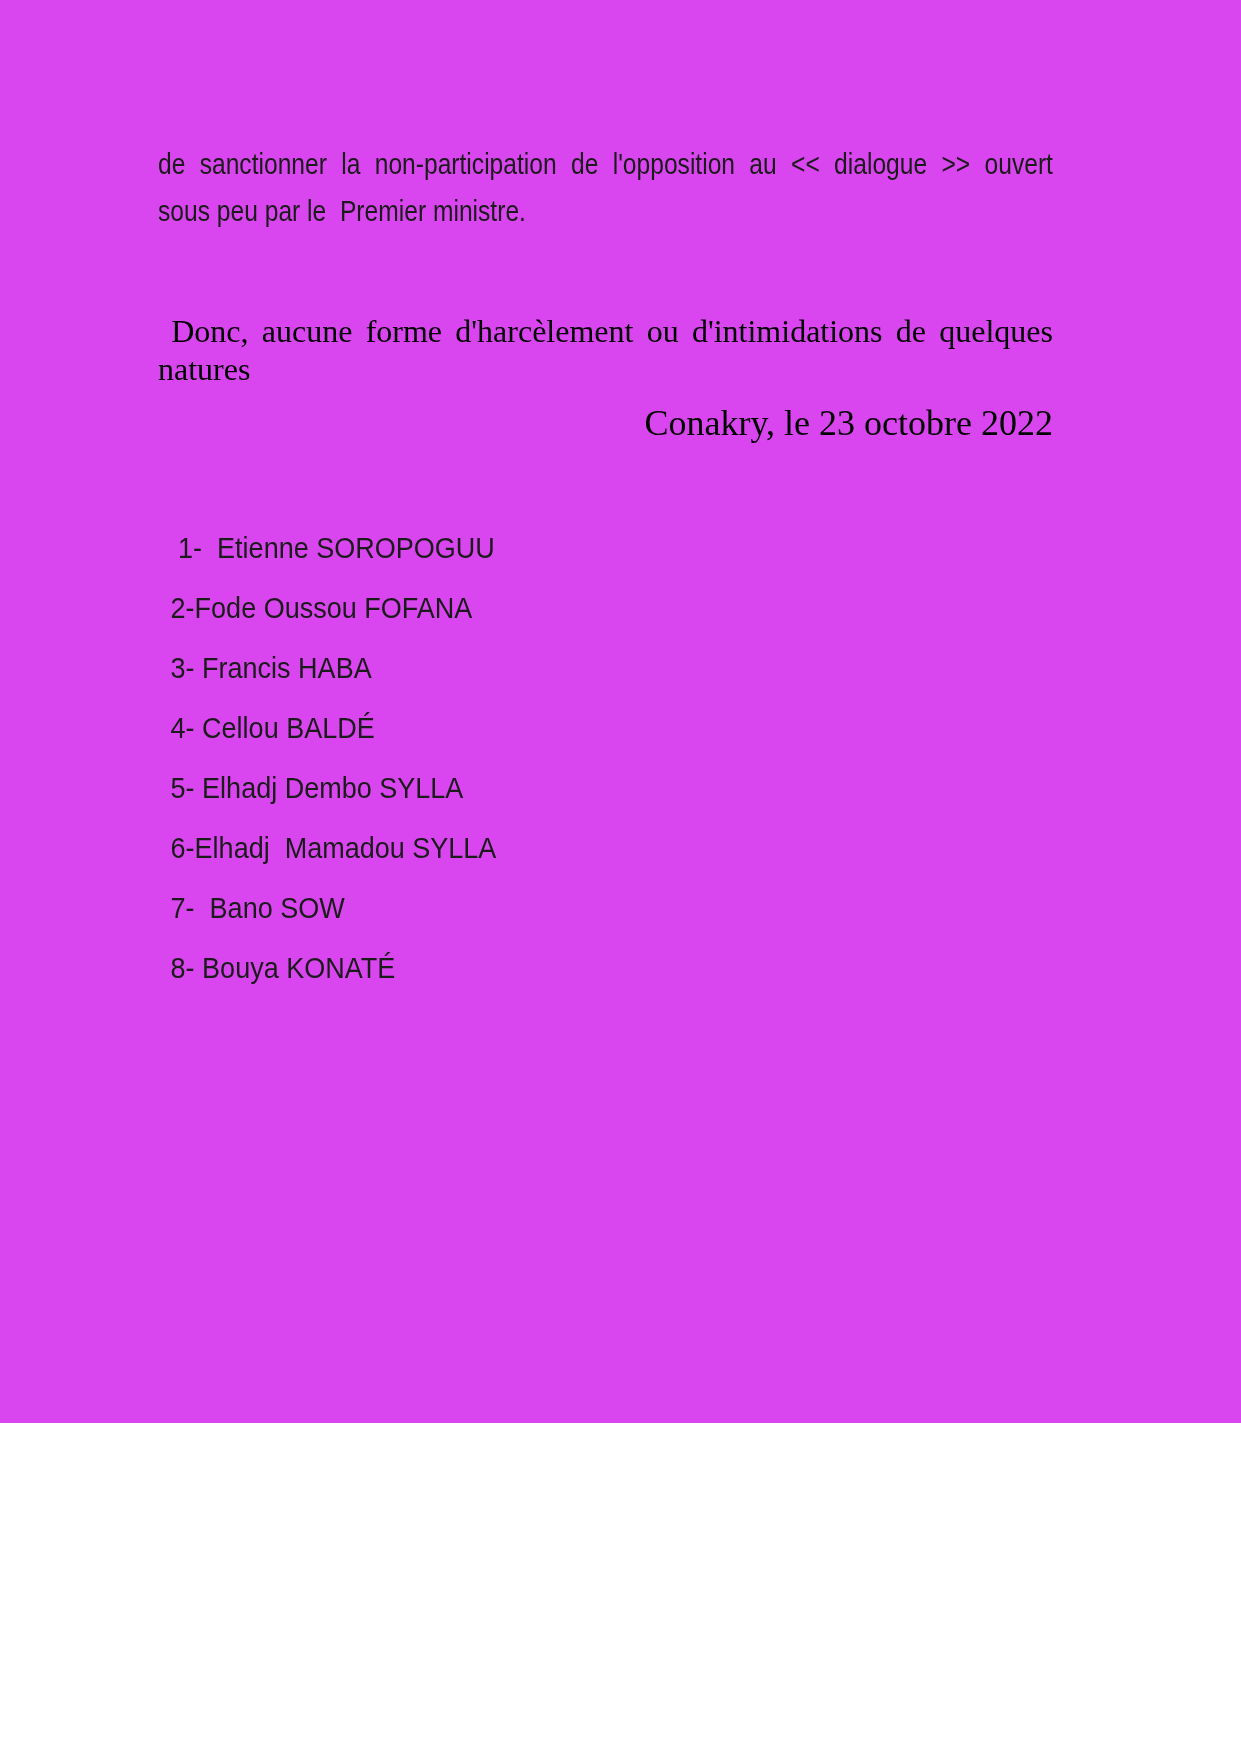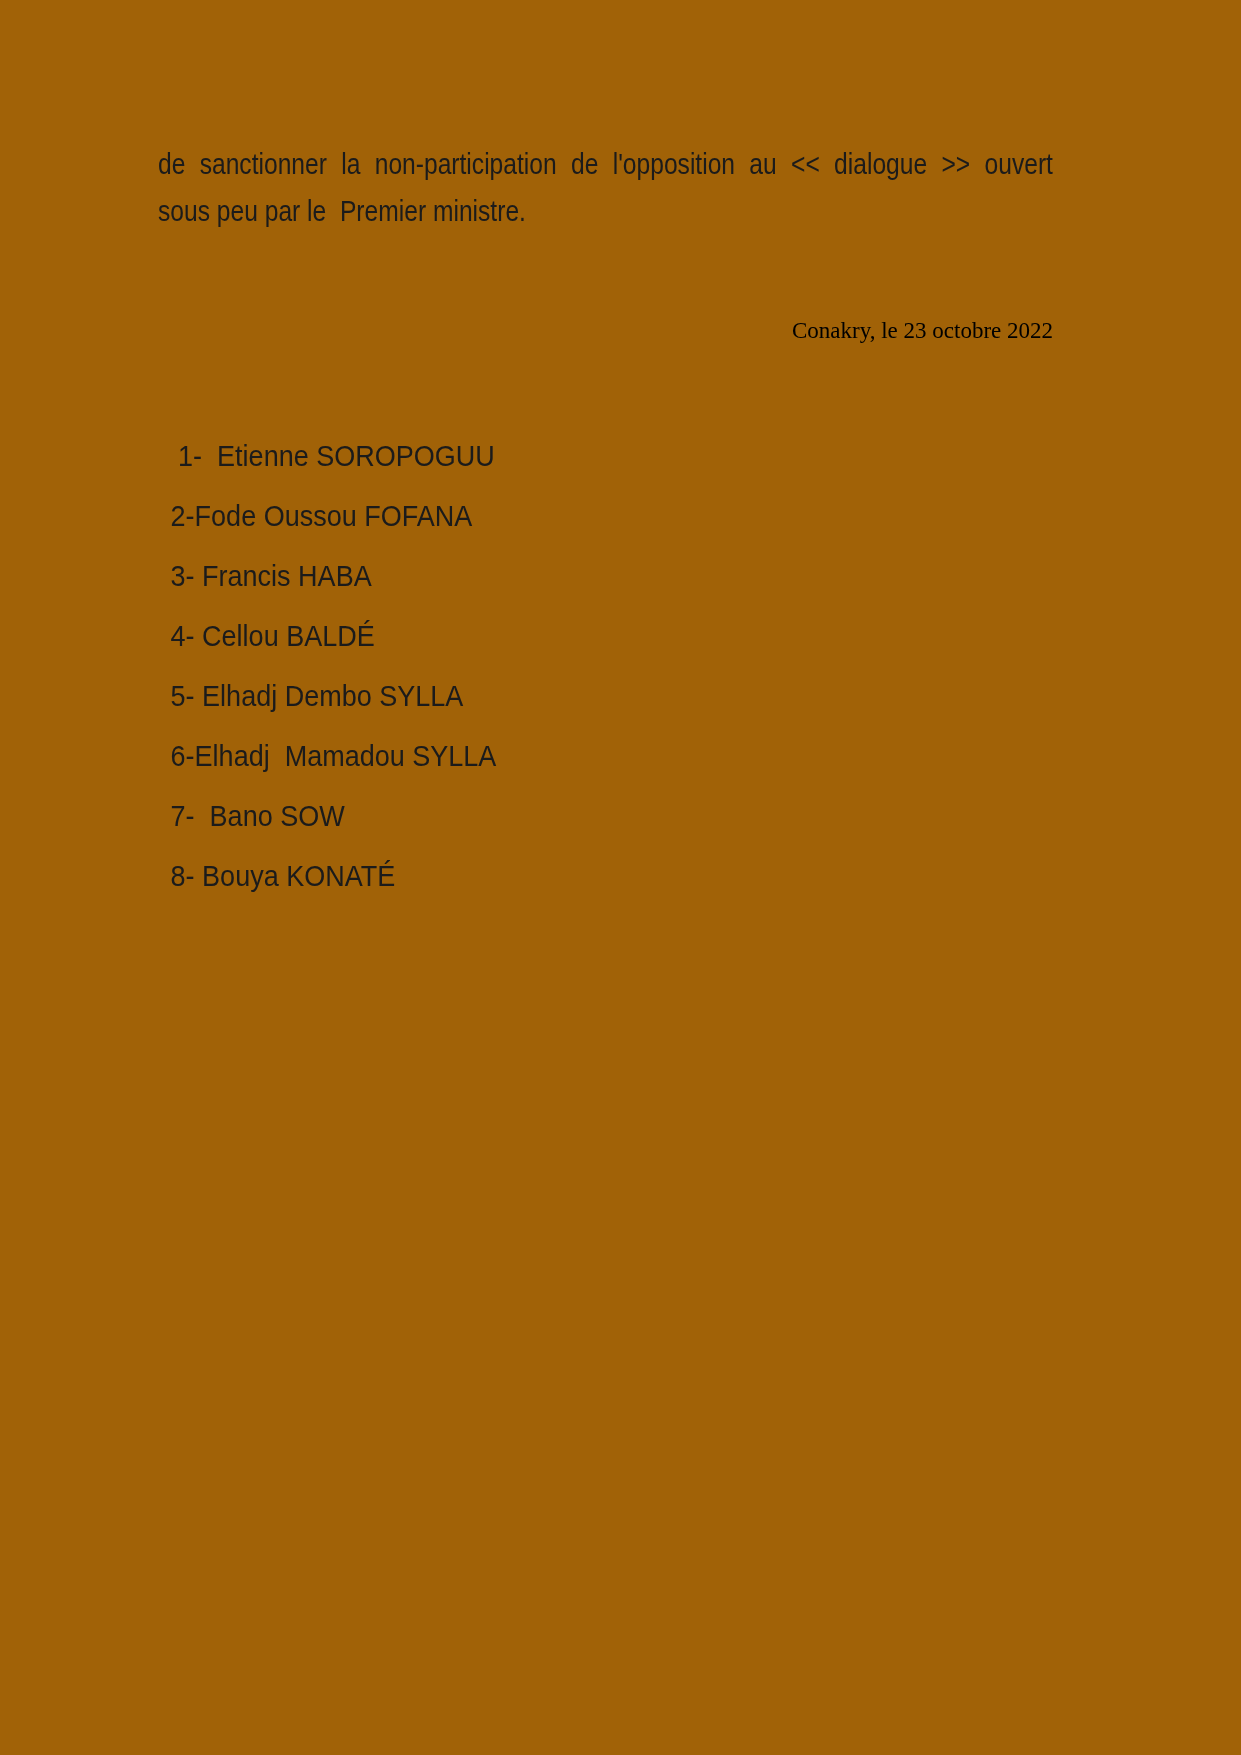--- a/index.html
+++ b/index.html
@@ -1,20 +1,20 @@
 <!DOCTYPE html>
 <html><head>
 <meta charset="utf-8">
 <style>
   html, body { margin: 0; padding: 0; background: #ffffff; }
   .page {
     position: relative;
     width: 1241px;
-    height: 1755px;
-    background: #a16207;
+    height: 1423px;
+    background: #d946ef;
     overflow: hidden;
   }
   .content {
     padding: 140px 188px 0 158px;
   }
   
   .sans-para {
     font-family: "Liberation Sans", sans-serif;
     font-size: 30px;
     line-height: 47px;
@@ -32,21 +32,21 @@
   .serif-para {
     font-family: "Liberation Serif", serif;
     font-size: 32px;
     line-height: 38px;
     color: #000000;
     width: 895px;
     margin-top: 78px;
   }
   .dateline {
     font-family: "Liberation Serif", serif;
-    font-size: 23px;
+    font-size: 36px;
     line-height: 38px;
     color: #000000;
     width: 895px;
     margin-top: 16px;
     text-align: right;
     white-space: pre;
   }
   
   .signatories {
     list-style: none;
@@ -70,20 +70,21 @@
 
 <div class="page">
   <div class="content">
 
     <div class="sans-para">
       <div class="line stretch">de sanctionner la non-participation de l'opposition au &lt;&lt; dialogue &gt;&gt; ouvert</div>
       <div class="line">sous peu par le  Premier ministre.</div>
     </div>
 
     <div class="serif-para">
+      <div class="line stretch"> Donc, aucune forme d'harcèlement ou d'intimidations de quelques natures</div>
     </div>
 
     <div class="dateline">Conakry, le 23 octobre 2022</div>
 
     <ol class="signatories">
       <li class="signatory"> 1-  Etienne SOROPOGUU</li>
       <li class="signatory">2-Fode Oussou FOFANA</li>
       <li class="signatory">3- Francis HABA</li>
       <li class="signatory">4- Cellou BALDÉ</li>
       <li class="signatory">5- Elhadj Dembo SYLLA</li>

